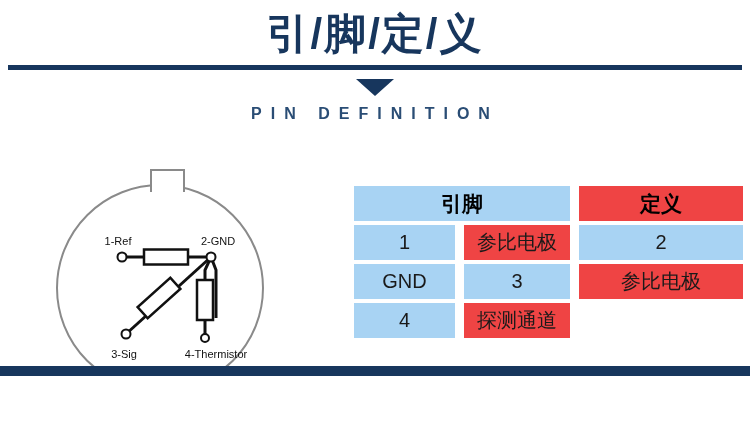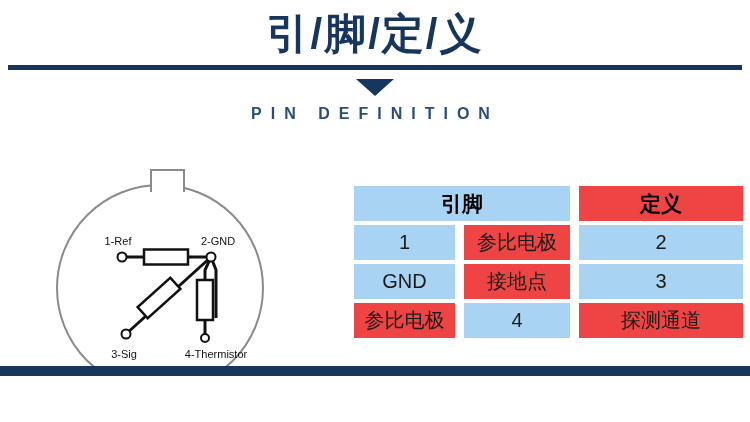--- a/index.html
+++ b/index.html
@@ -144,21 +144,20 @@
 
   <div class="pin-table">
     <div class="cell th blue pin-hdr">引脚</div>
     <div class="cell th white">定义</div>
 
     <div class="cell blue">1</div>
     <div class="cell white">参比电极</div>
 
     <div class="cell blue">2</div>
     <div class="cell blue">GND</div>
-    <div class="cell white">接地点</div>
 
     <div class="cell blue">3</div>
     <div class="cell white">参比电极</div>
 
     <div class="cell blue">4</div>
     <div class="cell white">探测通道</div>
   </div>
 
   <div class="bottom-bar"></div>
 

